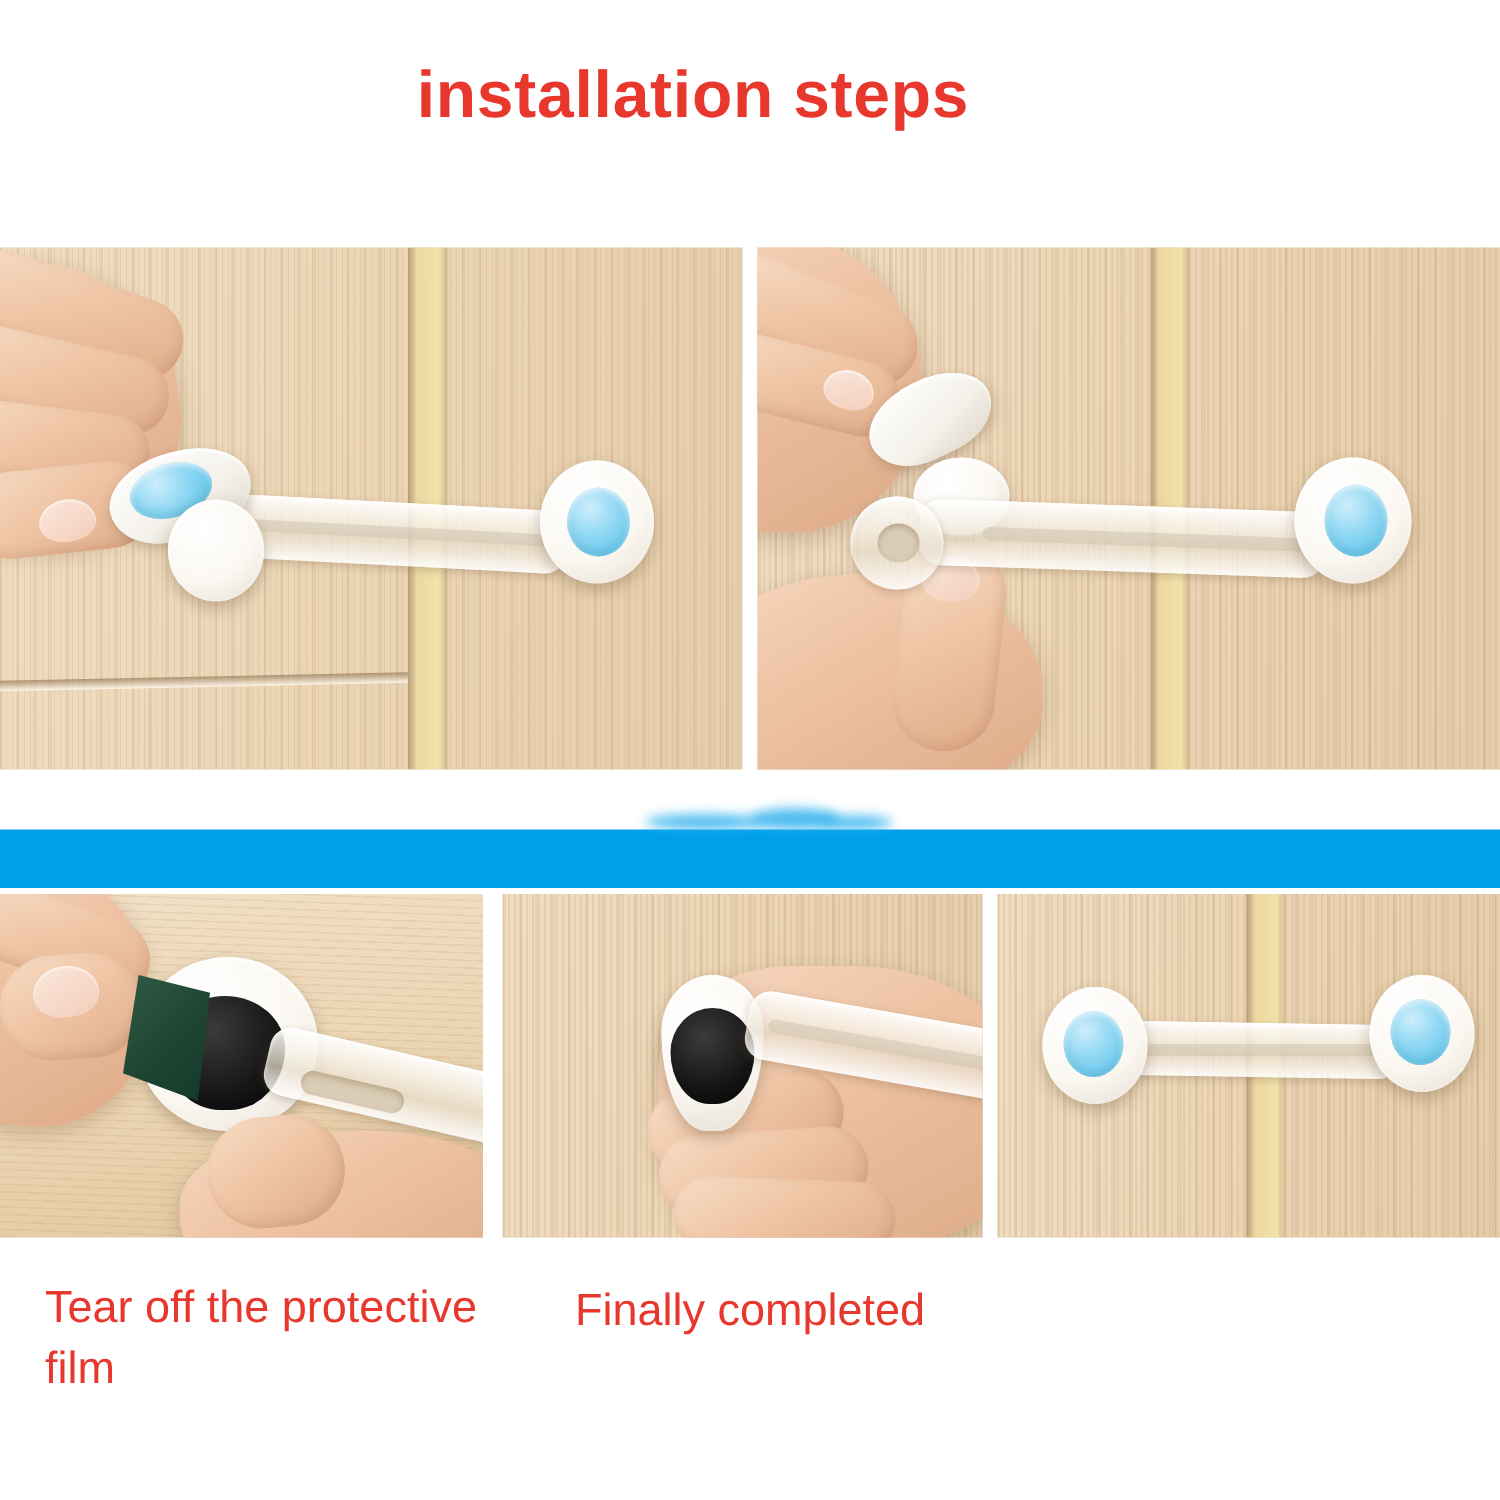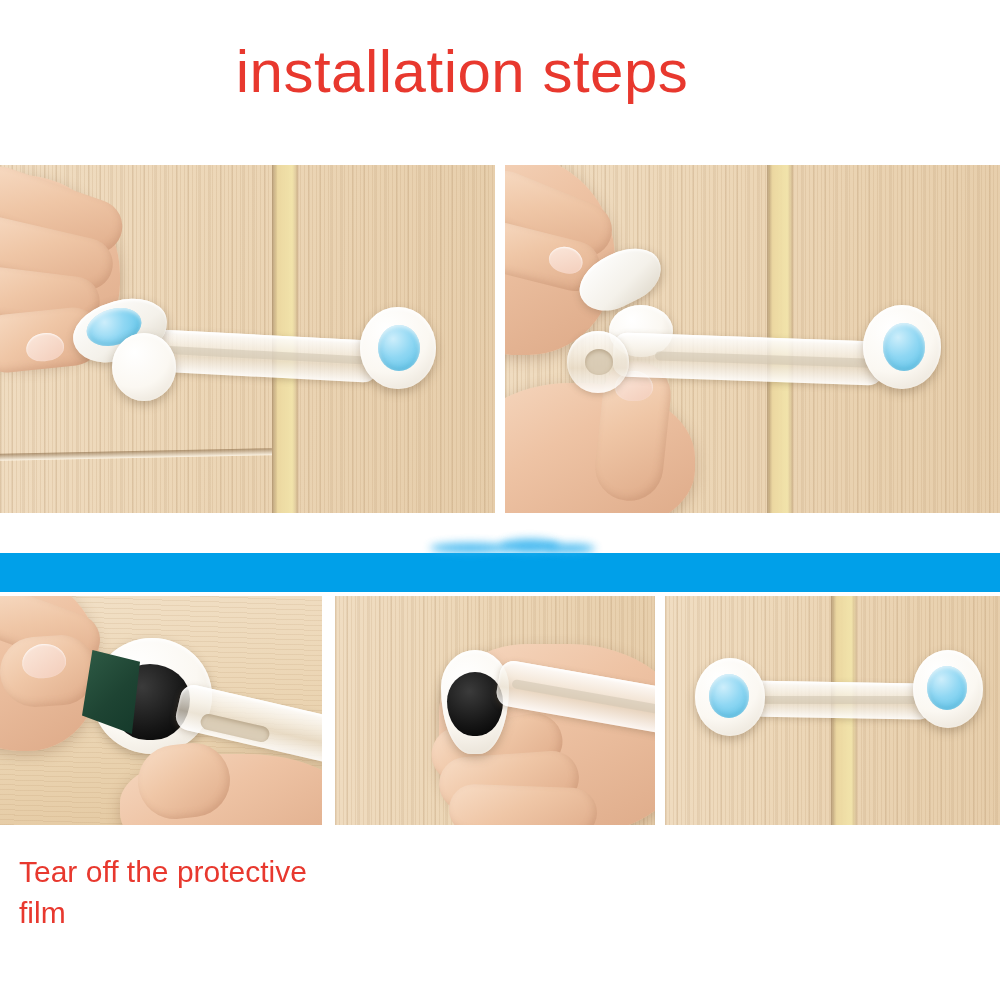--- a/index.html
+++ b/index.html
@@ -13,22 +13,22 @@
     position: relative;
   }
 
   
   .title {
     position: absolute;
     top: 42px;
     left: 0;
     width: 924px;
     text-align: center;
-    font-size: 60px;
-    font-weight: 400;
+    font-size: 44px;
+    font-weight: 700;
     color: #e8382e;
     letter-spacing: 0.5px;
     line-height: 1.0;
   }
 
   
   .row-top {
     position: absolute;
     top: 165px;
     left: 0;
@@ -200,21 +200,21 @@
     width: 1000px;
     height: 105px;
     display: flex;
   }
   .cap {
     color: #e8382e;
     font-size: 30px;
     line-height: 1.35;
     font-weight: 400;
   }
-  .cap1 { width: 330px; padding-left: 19px; text-align: left; }
+  .cap1 { width: 330px; padding-left: 30px; text-align: left; }
   .cap2 { width: 330px; text-align: center; }
   .cap3 { width: 340px; text-align: center; padding-top: 2px; }
 </style>
 </head>
 <body>
 
 <div class="title">installation steps</div>
 
 <div class="row-top">
 
@@ -324,13 +324,14 @@
     <div class="head" style="left:30px; top:62px; width:70px; height:78px;"></div>
     <div class="button-blue" style="left:44px; top:78px; width:40px; height:44px;"></div>
 
     <div class="head" style="left:248px; top:54px; width:70px; height:78px;"></div>
     <div class="button-blue" style="left:262px; top:70px; width:40px; height:44px;"></div>
   </div>
 </div>
 
 <div class="captions">
   <div class="cap cap1">Tear off the protective film</div>
+  <div class="cap cap3">Finally completed</div>
 </div>
 
 </body></html>

